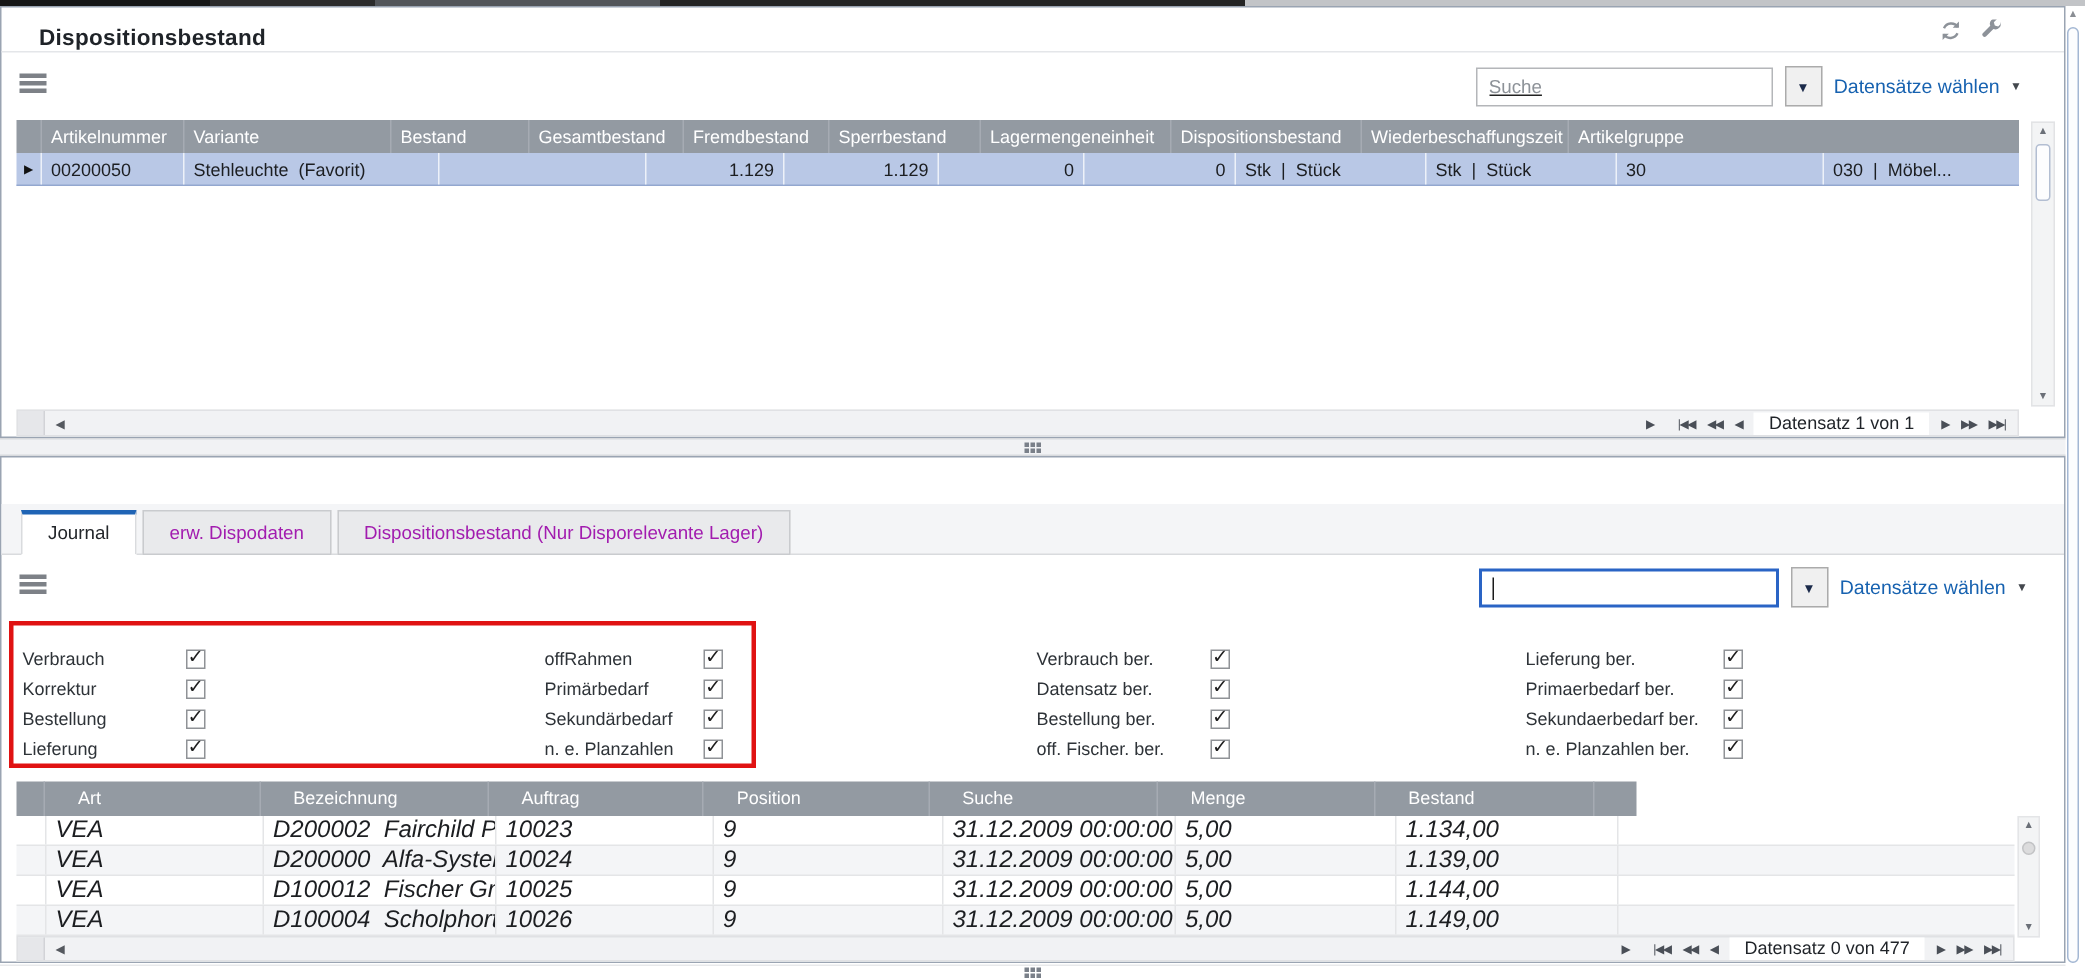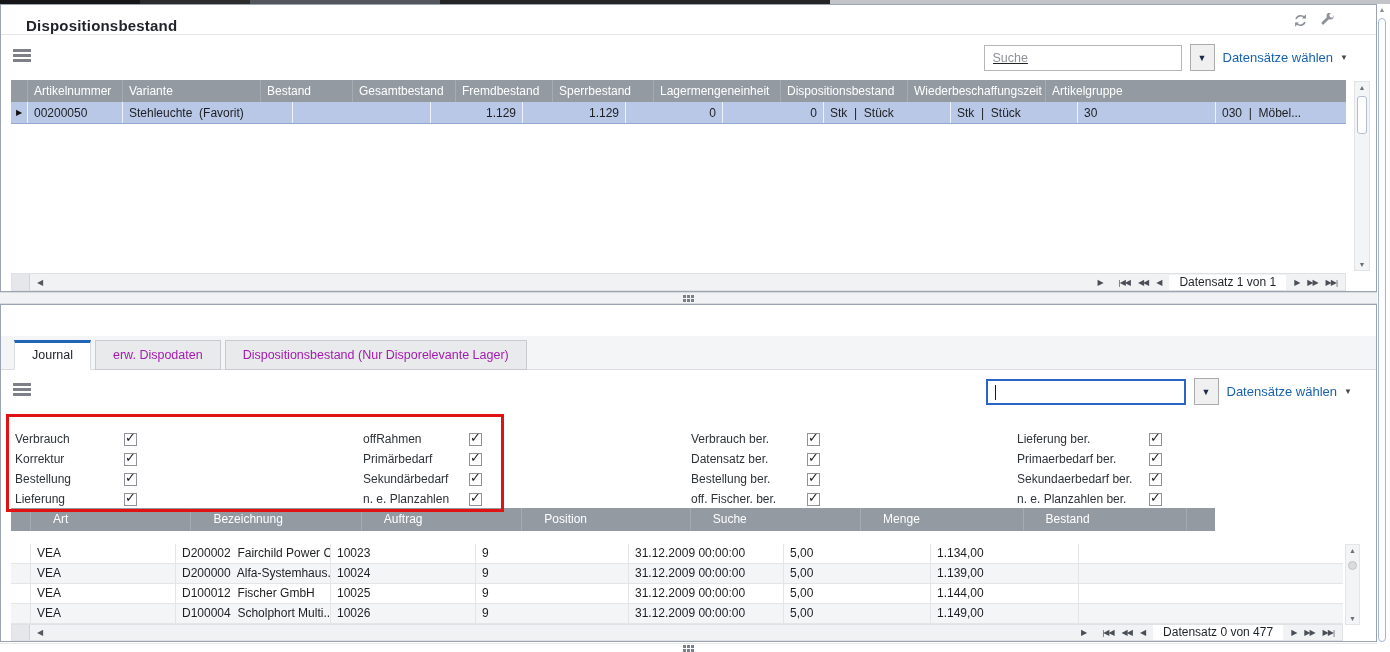--- a/index.html
+++ b/index.html
@@ -43,21 +43,21 @@
   .searchwrap { position:relative; }
   .search.focused { width:200px; border:2px solid #2a64c5; }
   .caret-bar { position:absolute; left:9px; top:6px; width:1px; height:15px; background:#1b1b1b; }
   .dd-btn { width:25px; height:27px; background:#f0f0f0; border:1px solid #ababab; font-size:9px; color:#1b2a4a; cursor:pointer; display:flex; align-items:center; justify-content:center; }
   .records { display:flex; align-items:center; gap:7px; color:#1762b0; font-size:13px; text-decoration:none; cursor:pointer; white-space:nowrap; }
   .records .caret { color:#44484e; font-size:8px; font-weight:400; }
 
   
   .ghead { position:absolute; left:10px; display:flex; background:#939aa2; }
   .tg-head { top:75px; width:1335px; height:22px; }
-  .bg-head { top:203px; width:1204px; height:23px;gap:16px; }
+  .bg-head { top:216px; width:1080px; height:23px;gap:16px; }
   .gc { display:block; padding:0 6px; font-size:12px; white-space:pre; overflow:hidden; }
   .ghead .gc { color:#fff; border-right:1px solid #a6abb3; line-height:22px; }
   .bg-head .gc { line-height:23px; }
 
   .grow { position:absolute; left:10px; display:flex; background:#fff; }
   .grow .gc { color:#1c1e21; line-height:21px; border-right:1px solid #e4e5e7; }
   .tg-row { top:97px; width:1335px; height:22px; background:#b9c8e6; border-bottom:1px solid #93a7cf; }
   .tg-row .gc { line-height:22px; border-right:1px solid rgba(255,255,255,.75); }
   .selcell { display:flex; align-items:center; justify-content:center; }
   .rowmarker { color:#111; font-size:8px; font-style:normal; font-weight:400; }
@@ -66,21 +66,21 @@
   
   .tg .c0{width:17px}.tg .c1{width:95px}.tg .c2{width:170px}.tg .c3{width:138px}
   .tg .c4{width:92px}.tg .c5{width:103px}.tg .c6{width:97px}.tg .c7{width:101px}
   .tg .c8{width:127px}.tg .c9{width:127px}.tg .c10{width:138px}.tg .c11{flex:1;border-right:none}
 
   
   .bg .c0{width:20px}.bg .c1{width:145px}.bg .c2{width:155px}.bg .c3{width:145px}
   .bg .c4{width:153px}.bg .c5{width:155px}.bg .c6{width:147px}.bg .c7{width:148px}
   .bg .cf{flex:1;border-right:none}
   .bg-row { width:1332px; height:20px; border-bottom:1px solid #e4e5e7; }
-  .bg-row .gc { line-height:19px; font-size:12px; }
+  .bg-row .gc { line-height:19px; font-size:16px;font-style:italic; }
   .bg-row.alt { background:#f4f5f7; }
 
   
   .hscroll { position:absolute; left:10px; display:flex; align-items:center; background:#f1f2f4; border:1px solid #e0e1e4; }
   .hs-top { top:268px; width:1335px; height:18px; }
   .hs-bottom { top:319px; width:1332px; height:17px; }
   .hcorner { width:18px; align-self:stretch; background:#e6e7ea; border-right:1px solid #d2d3d7; }
   .harrow { font-size:8px; color:#55595f; padding:0 7px; cursor:pointer; }
   .pager { margin-left:auto; display:flex; align-items:center; gap:8px; padding-right:8px; }
   .pg { font-size:8px; color:#4a4f57; letter-spacing:-1px; cursor:pointer; white-space:nowrap; }

